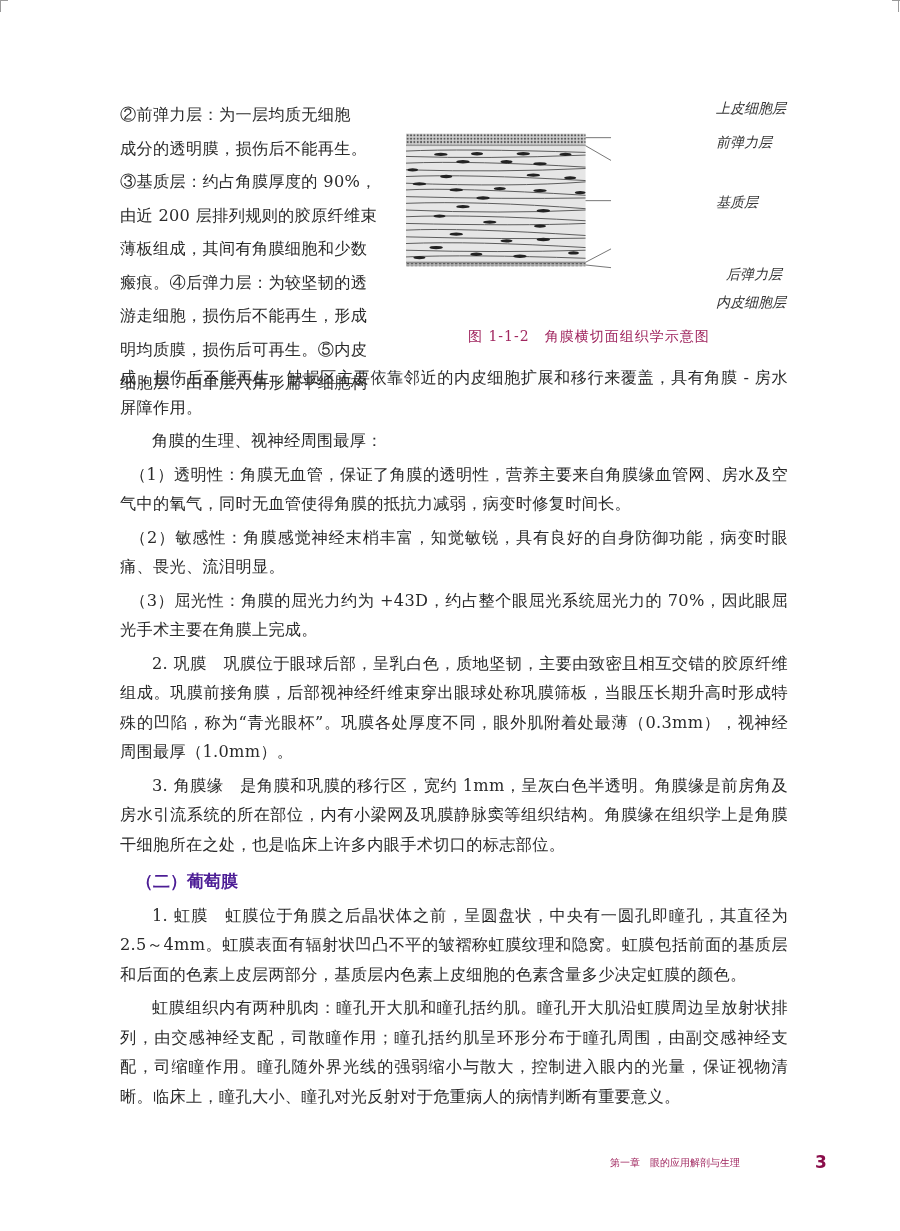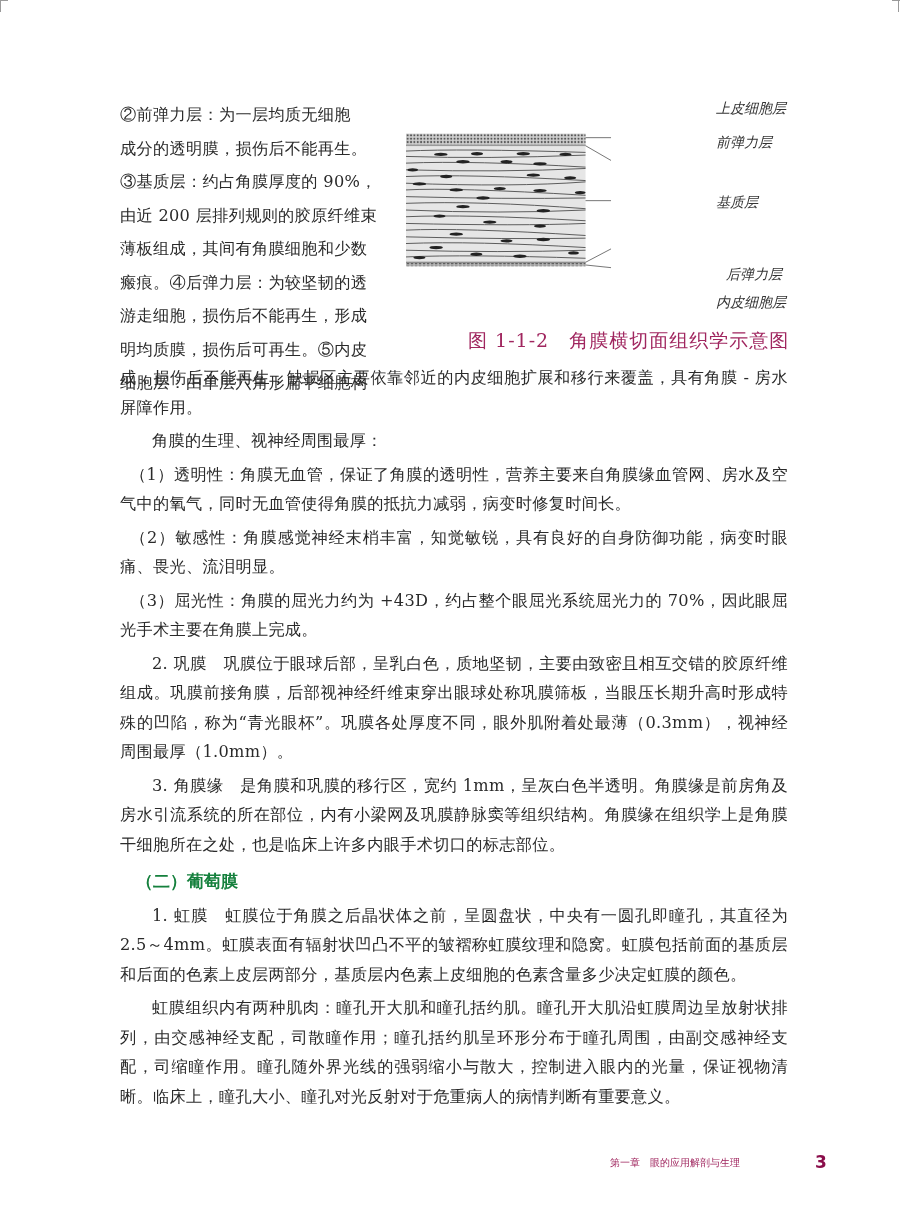--- a/index.html
+++ b/index.html
@@ -5,22 +5,22 @@
     html, body { margin: 0; padding: 0; background: #ffffff; }
     body { width: 900px; height: 1231px; position: relative; overflow: hidden;
       font-family: "DejaVu Serif", "Liberation Serif", serif; color: #2a2a2a; }
     .crop { position: absolute; background: #9a9a9a; }
     .float-text { position: absolute; left: 116px; top: 96px; width: 280px; }
     p { margin: 4px; font-size: 16.2px; line-height: 29.5px; letter-spacing: 0.3px; text-align: justify; }
     .indent { text-indent: 32px; }
     .figure { position: absolute; left: 406px; top: 104px; width: 400px; }
     .diagram { position: absolute; left: 0; top: 0; width: 268px; height: 200px; }
     .label { position: absolute; font-family: "DejaVu Serif", serif; font-style: italic; font-size: 14px; color: #333; white-space: nowrap; text-align: center; }
-    .caption { position: absolute; left: 62px; top: 224px; font-size: 19px; color: #a0265f; white-space: nowrap; letter-spacing: 1px; }
-    .section-heading { font-family: "DejaVu Sans", "Liberation Sans", sans-serif; color: #15803d; font-weight: bold; font-size: 17px; line-height: 29.5px; padding-left: 20px; margin-top: 8px; }
+    .caption { position: absolute; left: 62px; top: 224px; font-size: 14px; color: #a0265f; white-space: nowrap; letter-spacing: 1px; }
+    .section-heading { font-family: "DejaVu Sans", "Liberation Sans", sans-serif; color: #4c1d95; font-weight: bold; font-size: 17px; line-height: 29.5px; padding-left: 20px; margin-top: 8px; }
     .body-block { position: absolute; left: 116px; top: 359px; width: 676px; }
     .footer { position: absolute; top: 1156px; left: 610px; font-family: "DejaVu Sans", "Liberation Sans", sans-serif; font-size: 10px; color: #a0265f; white-space: nowrap; }
     .page-num { position: absolute; top: 1152px; left: 815px; font-family: "DejaVu Sans", "Liberation Sans", sans-serif; font-weight: bold; font-size: 17px; color: #8a0d4a; }
   </style>
 </head>
 <body>
 
 <div class="crop" style="left:0;top:0;width:8px;height:1px;"></div>
 <div class="crop" style="left:0;top:0;width:1px;height:12px;"></div>
 <div class="crop" style="right:0;top:0;width:8px;height:1px;"></div>

